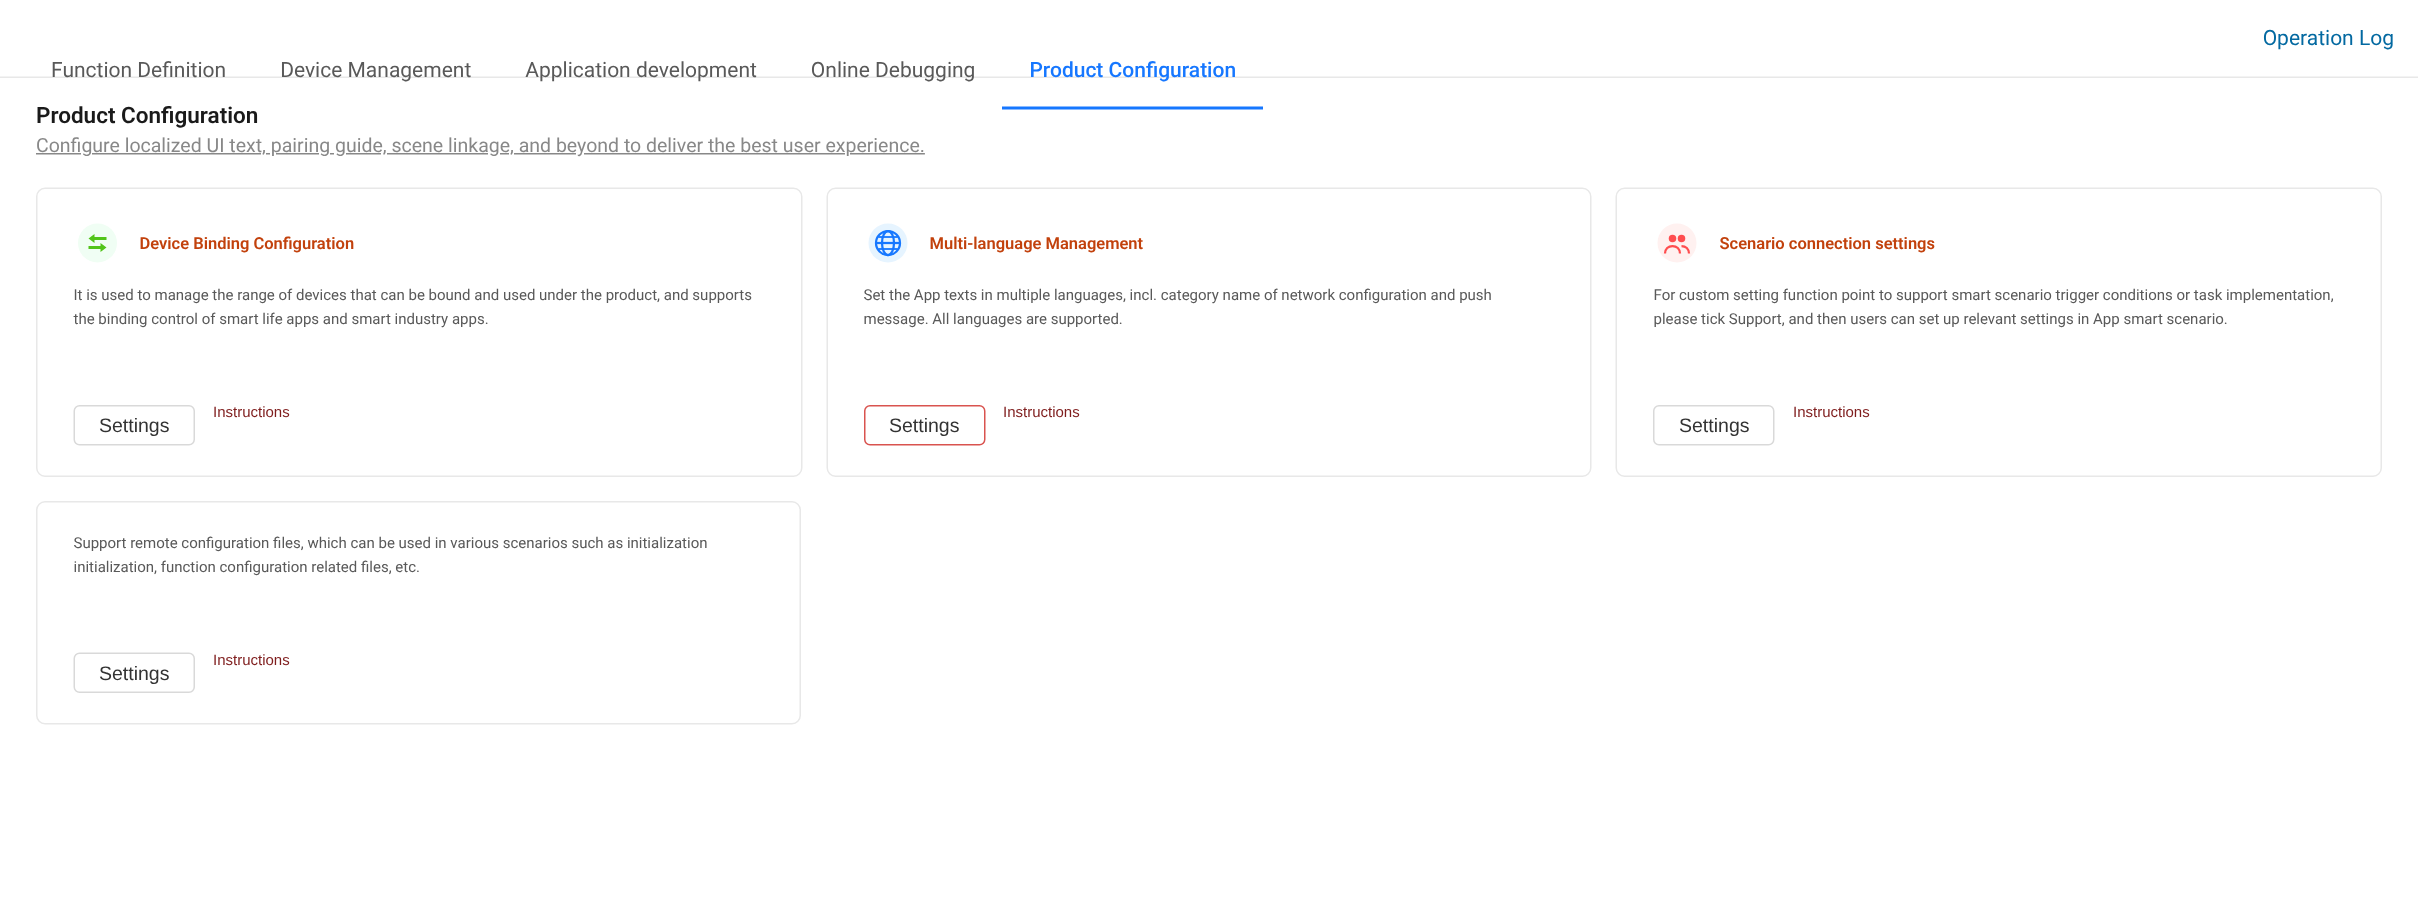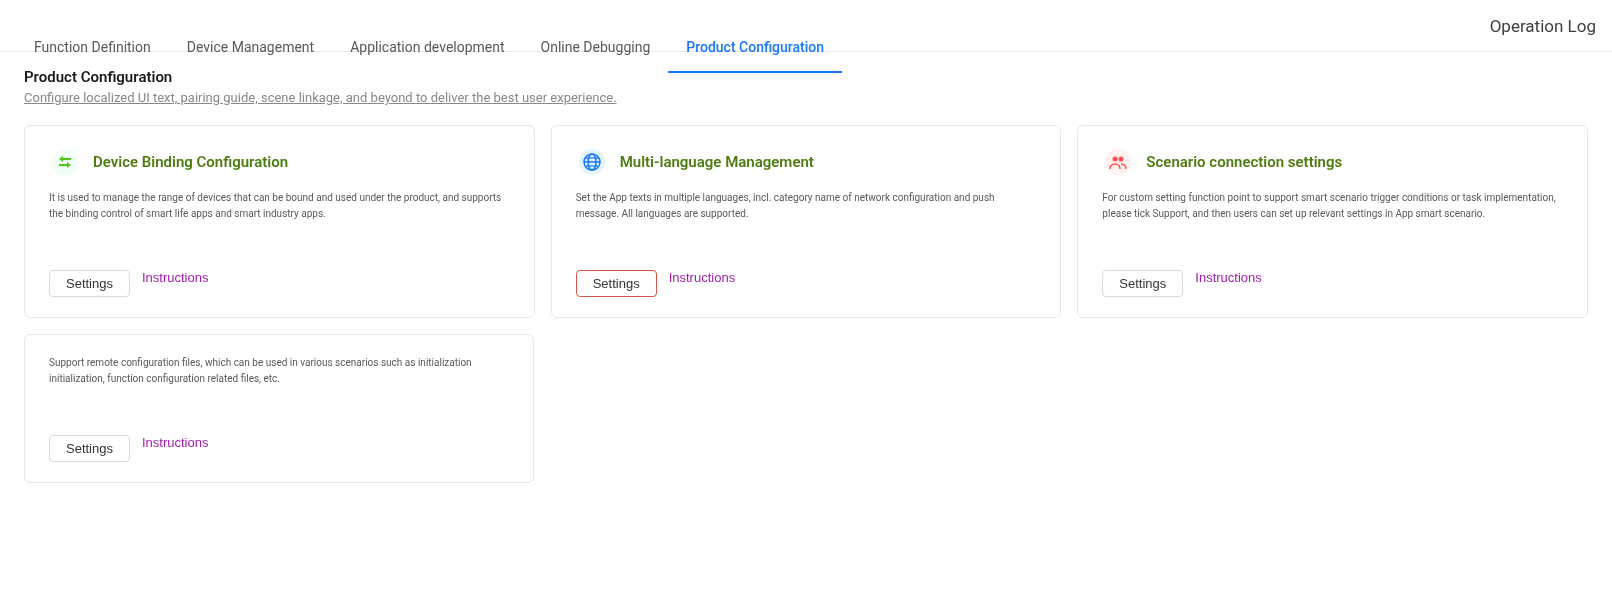--- a/index.html
+++ b/index.html
@@ -10,53 +10,53 @@
       display: flex; align-items: center; border-bottom: 1px solid #e8e8e8;
       padding: 0 16px; height: 52px; justify-content: space-between;
     }
     .nav-tabs { display: flex; gap: 0; height: 100%; margin-top: 44px; }
     .nav-tab {
       display: flex; align-items: center; padding: 0 18px; cursor: pointer;
       font-size: 14px; color: #595959; border-bottom: 2px solid transparent;
       height: 100%; white-space: nowrap;
     }
     .nav-tab.active { color: #1677ff; border-bottom: 2px solid #1677ff; font-weight: 500; }
-    .nav-operation-log { color: #404040; cursor: pointer; font-size: 17px; white-space: nowrap; }
+    .nav-operation-log { color: #0369a1; cursor: pointer; font-size: 14px; white-space: nowrap; }
 
     
     .page-header { padding: 16px 24px 12px; }
     .page-title { font-size: 15px; font-weight: 600; color: #1a1a1a; margin-bottom: 4px; }
     .page-subtitle { font-size: 13px; color: #888; text-decoration: underline; }
 
     
     .main-content { padding: 8px 24px 24px; }
 
     
     .cards-row { display: flex; gap: 16px; margin-bottom: 16px; }
     .card {
       flex: 1; border: 1px solid #e8e8e8; border-radius: 6px;
       padding: 20px 24px 20px;
       background: #fff;
     }
     .card-header { display: flex; align-items: center; gap: 12px; margin-bottom: 12px; }
     .card-icon { width: 32px; height: 32px; display: flex; align-items: center; justify-content: center; flex-shrink: 0; }
-    .card-title { font-size: 15px; font-weight: 600; color: #4d7c0f; }
+    .card-title { font-size: 11px; font-weight: 600; color: #c2410c; }
     .card-description { font-size: 10px; color: #595959; line-height: 1.6; margin-bottom: 20px; min-height: 60px; }
     .card-actions { display: flex; align-items: flex-start; gap: 12px; }
 
     
     .btn-settings {
       border: 1px solid #d9d9d9; background: #fff; color: #333;
       padding: 5px 16px; border-radius: 4px; cursor: pointer; font-size: 13px;
     }
     .btn-settings-highlighted {
       border: 1.5px solid #d9534f; background: #fff; color: #333;
       padding: 5px 16px; border-radius: 4px; cursor: pointer; font-size: 13px;
     }
-    .btn-instructions { color: #a21caf; background: none; border: none; cursor: pointer; font-size: 13px; }
+    .btn-instructions { color: #7f1d1d; background: none; border: none; cursor: pointer; font-size: 10px; }
   </style>
 </head>
 <body>
 
 <div class="nav-bar">
   <div class="nav-tabs">
     <div class="nav-tab">Function Definition</div>
     <div class="nav-tab">Device Management</div>
     <div class="nav-tab">Application development</div>
     <div class="nav-tab">Online Debugging</div>

